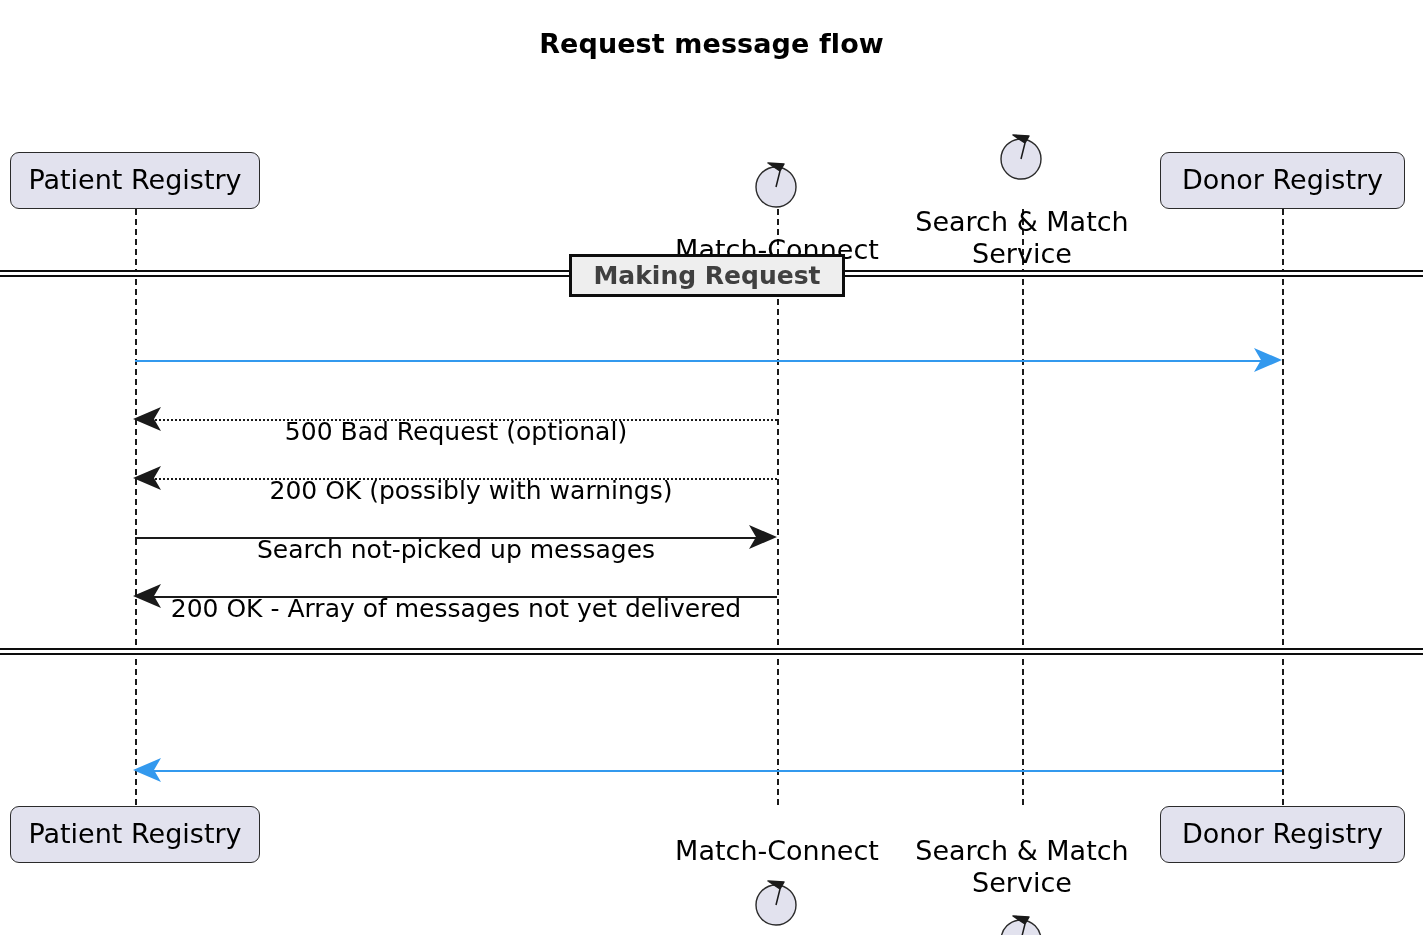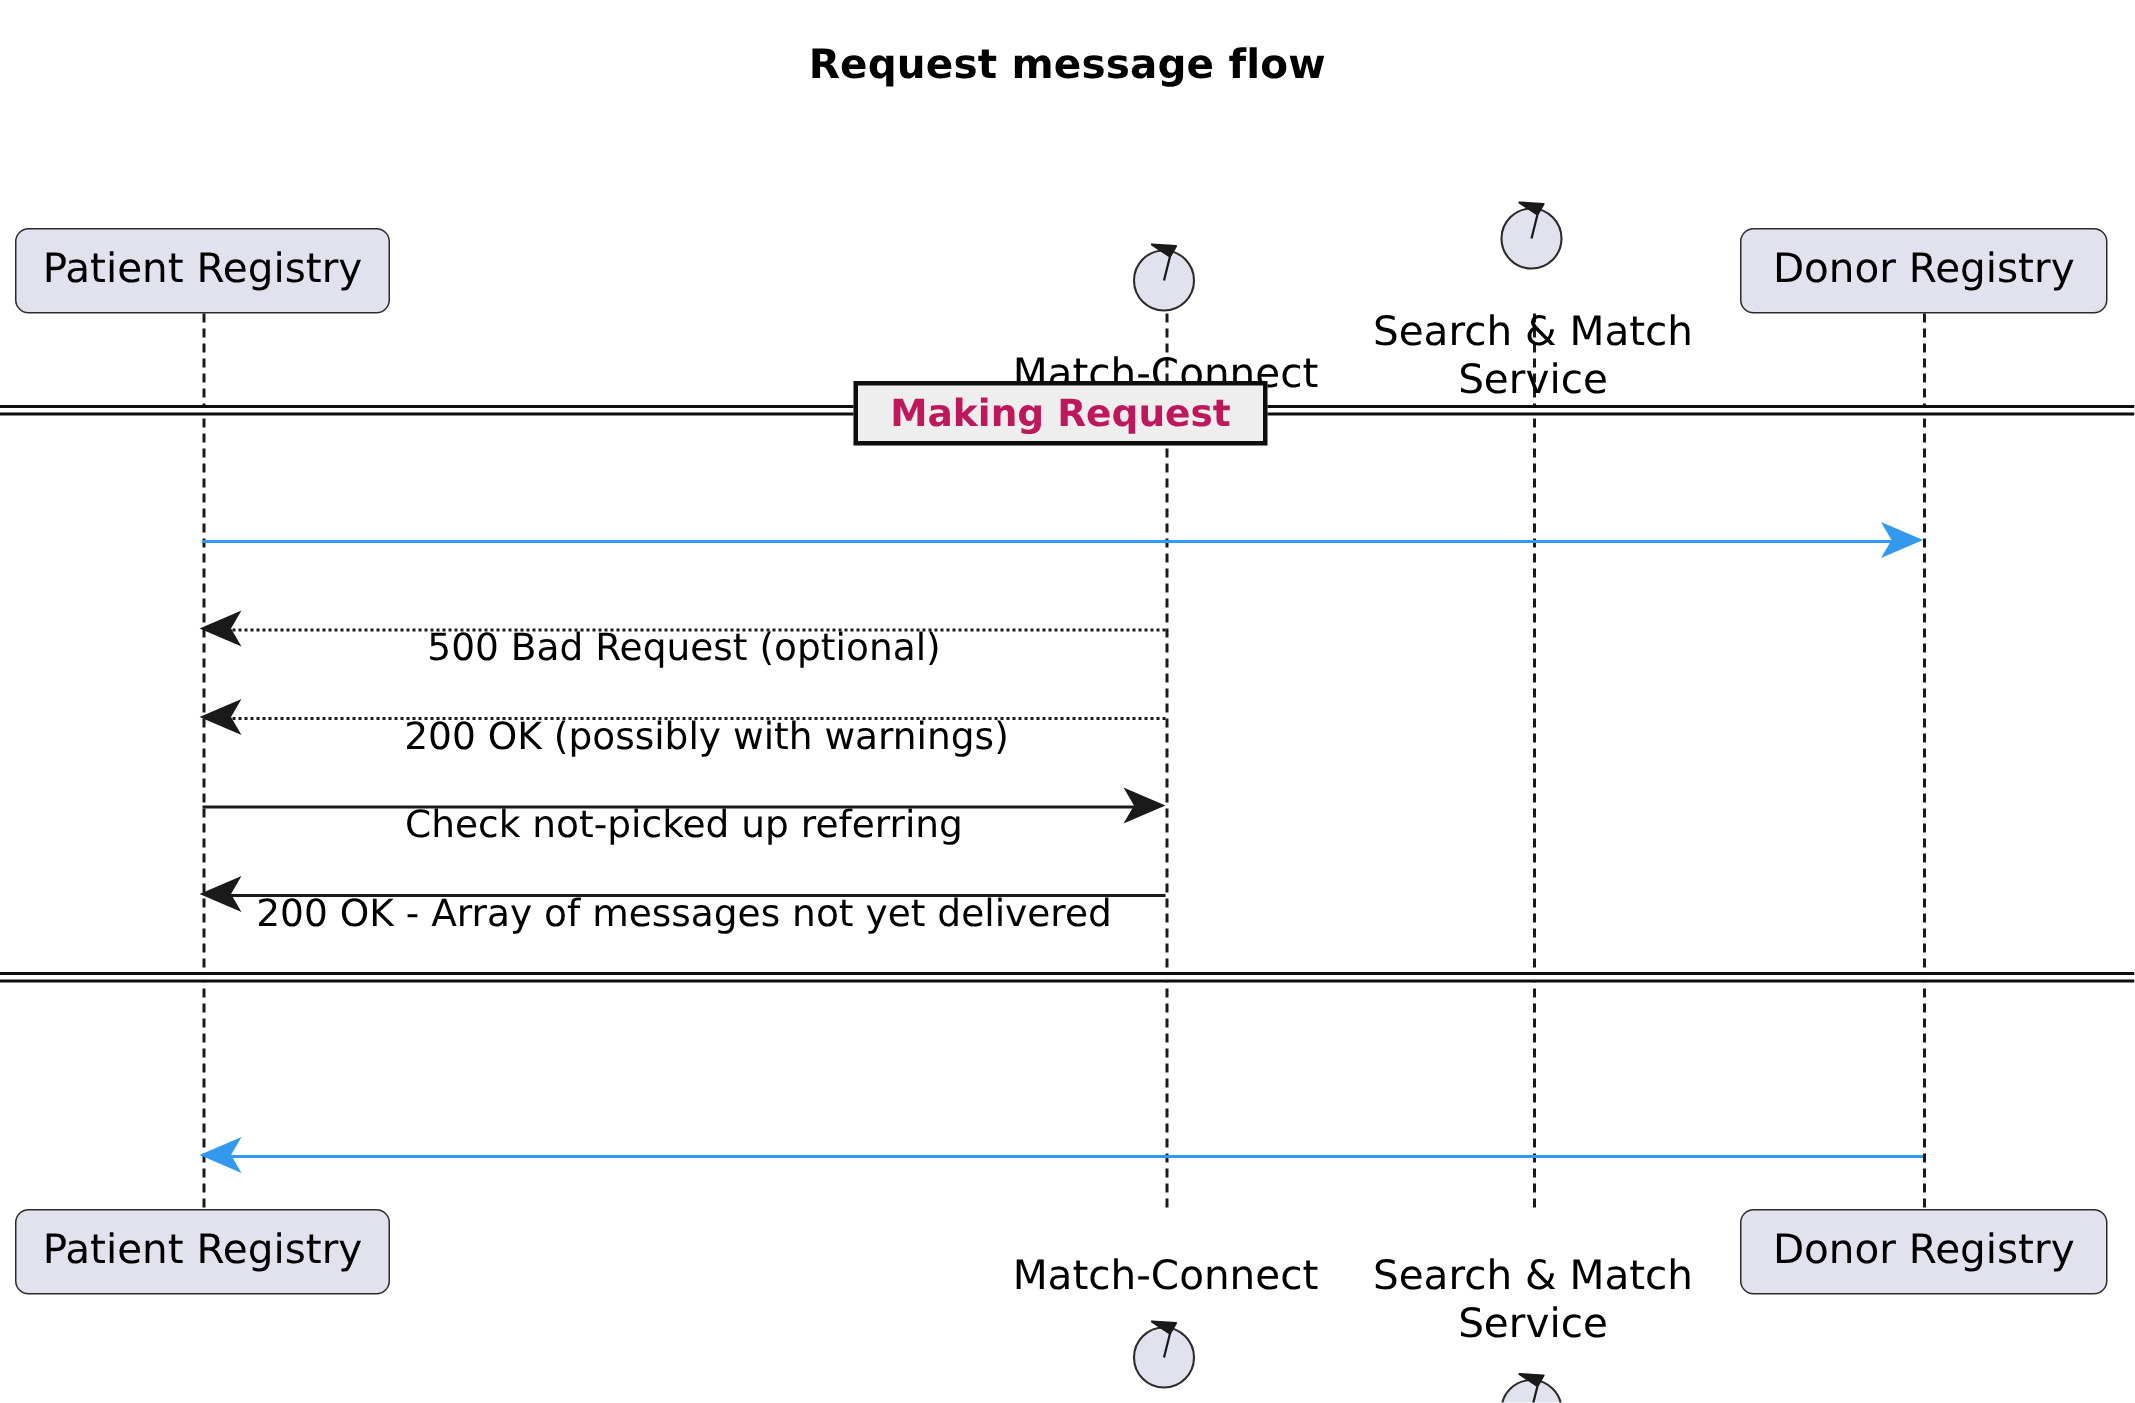--- a/index.html
+++ b/index.html
@@ -80,21 +80,21 @@
     border-top: 2.4px solid #0d0d0d;
     border-bottom: 2.4px solid #0d0d0d;
     box-sizing: border-box;
     background: #ffffff;
   }
   .divider-label {
     position: absolute;
     box-sizing: border-box;
     background: #EEEEEE;
     border: 3.4px solid #0d0d0d;
-    color: #be185d;
+    color: #404040;
     font-size: 25px;
     font-weight: bold;
     display: flex;
     align-items: center;
     justify-content: center;
     white-space: nowrap;
     padding: 0 16px;
   }
 
   
@@ -188,21 +188,21 @@
     <span>200 OK (possibly with warnings)</span>
   </div>
   <div class="msg-line dotted-black" style="left:152px; top:478px; width:625px;"></div>
   <span class="arrowhead" style="left:133px; top:465px;">
     <svg width="30" height="26" viewBox="0 0 30 26">
       <path d="M0 13 L28 1 L21 13 L28 25 Z" fill="#1a1a1a"></path>
     </svg>
   </span>
 
   <div class="msg-label" style="left:135px; top:505px; width:642px;">
-    <span>Check not-picked up referring</span>
+    <span>Search not-picked up messages</span>
   </div>
   <div class="msg-line solid-black" style="left:135px; top:537px; width:627px;"></div>
   <span class="arrowhead" style="left:747px; top:524px;">
     <svg width="30" height="26" viewBox="0 0 30 26">
       <path d="M30 13 L2 1 L9 13 L2 25 Z" fill="#1a1a1a"></path>
     </svg>
   </span>
 
   <div class="msg-label" style="left:135px; top:564px; width:642px;">
     <span>200 OK - Array of messages not yet delivered</span>

